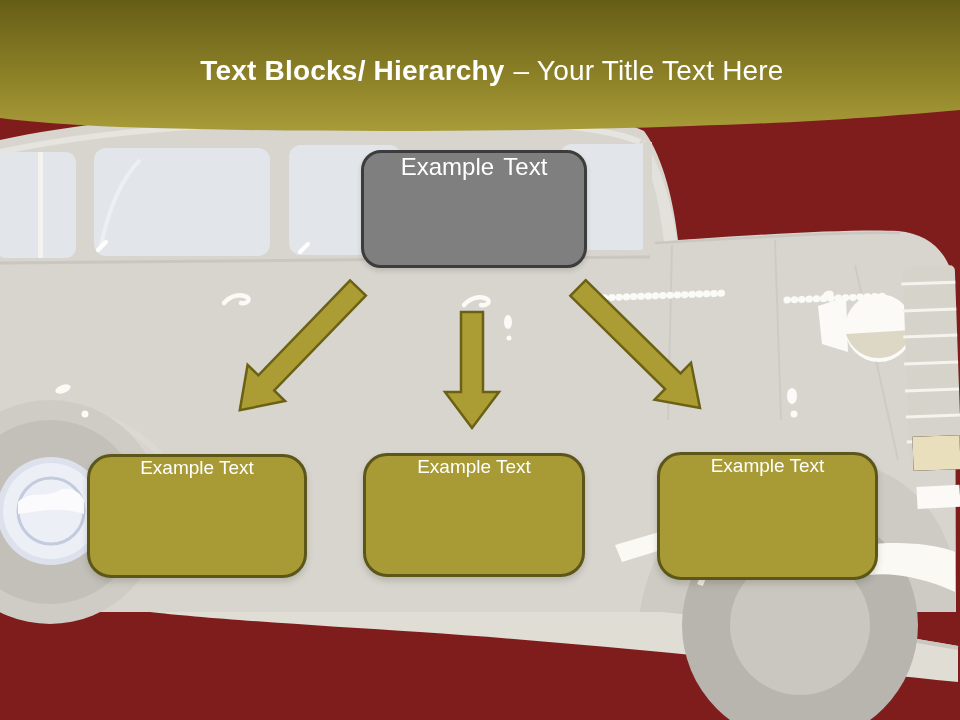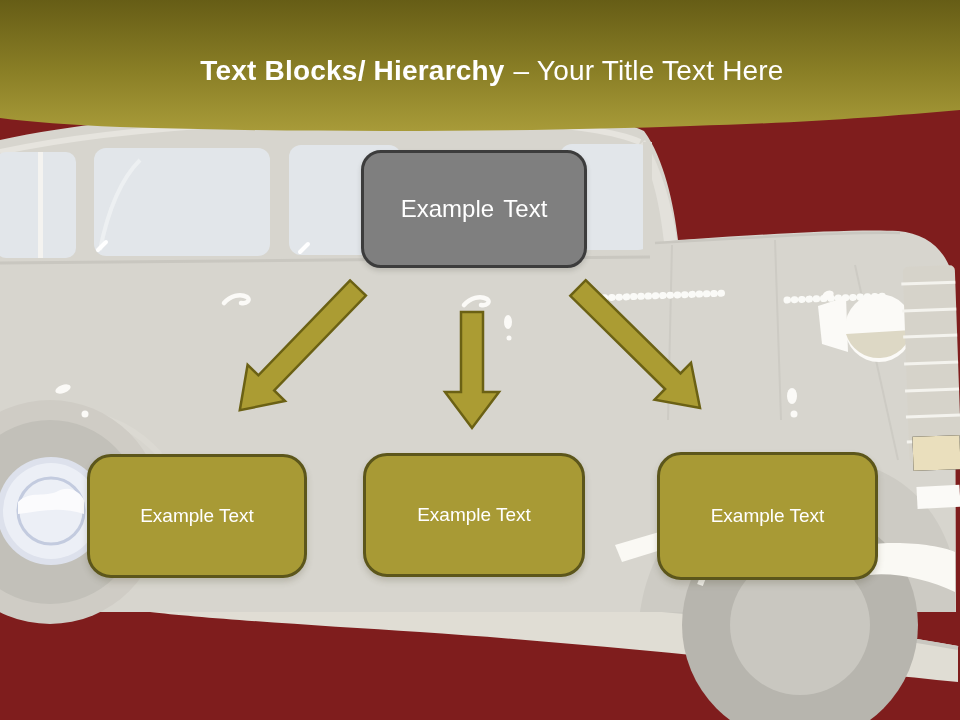--- a/index.html
+++ b/index.html
@@ -14,21 +14,21 @@
   .header-band{position:absolute;left:0;top:0;z-index:3;}
   .title{
     position:absolute;top:55px;left:0;width:960px;z-index:4;
     text-align:center;transform:translateX(12px);
     color:#ffffff;font-size:28px;letter-spacing:0.2px;white-space:nowrap;
   }
   .t-bold{font-weight:bold;}
   .t-light{font-weight:normal;margin-left:9px;}
   .arrows{position:absolute;left:0;top:0;z-index:4;}
   .box{
-    position:absolute;z-index:5;display:flex;align-items:center;justify-content:center;
+    position:absolute;z-index:5;display:flex;justify-content:center;
     color:#ffffff;text-align:center;
   }
   .box.root{
     left:361px;top:150px;width:226px;height:118px;
     background:#7f7f7f;border:3px solid #3c3c3c;border-radius:20px;
     font-size:24px;word-spacing:3px;
     box-shadow:0 3px 5px rgba(60,60,50,0.18);
   }
   .box.child{
     background:#a89a35;border:3px solid #5c561b;border-radius:24px;

